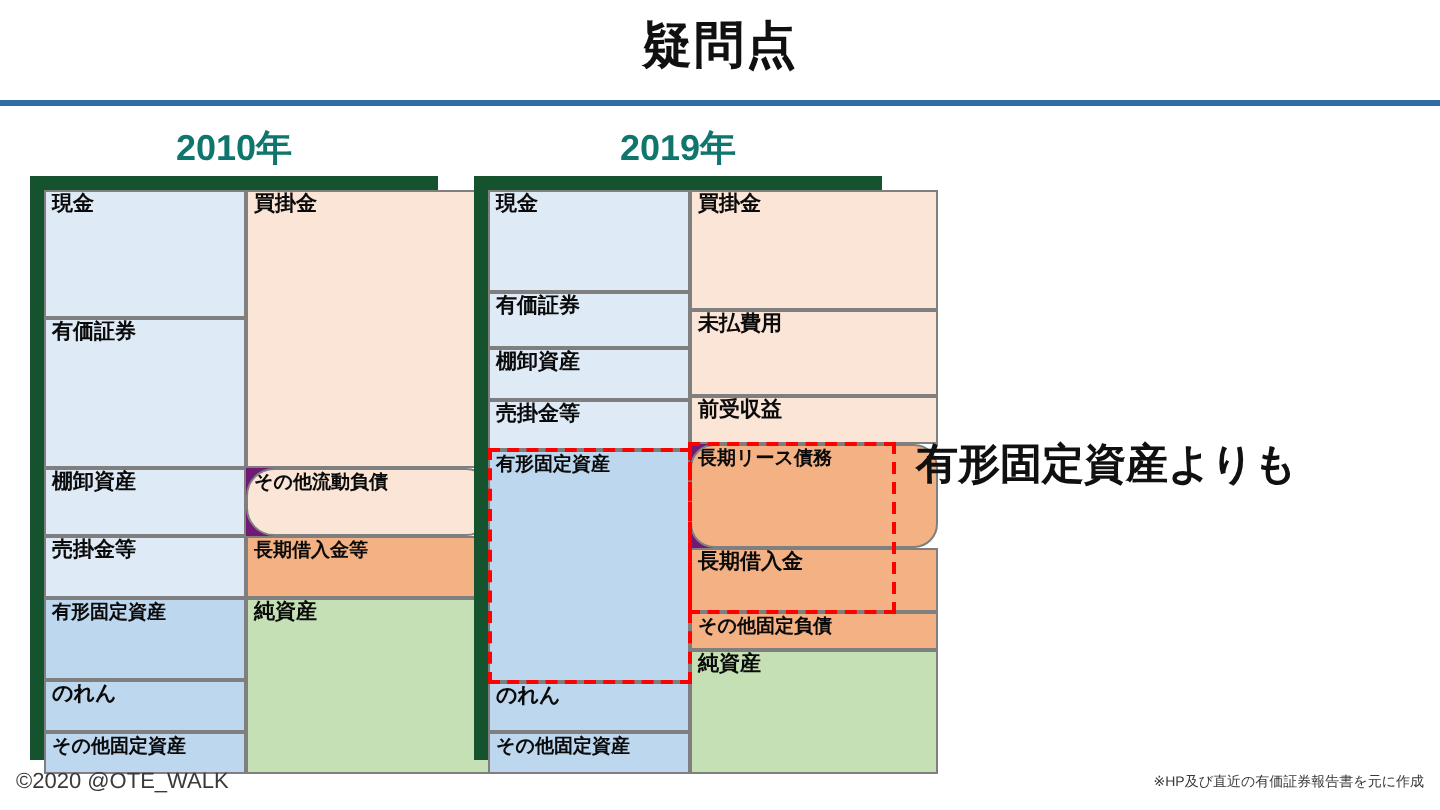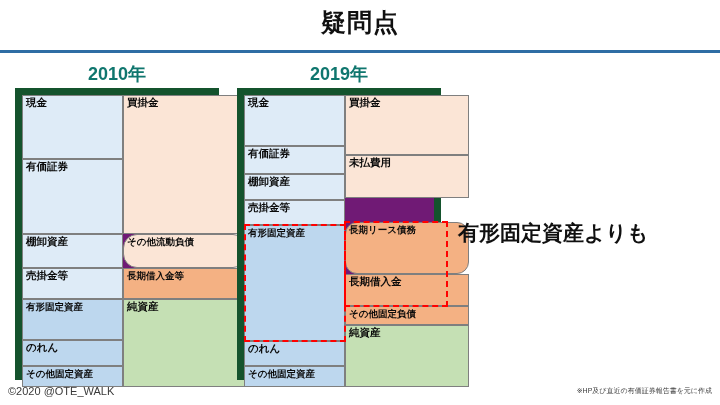--- a/index.html
+++ b/index.html
@@ -165,20 +165,21 @@
         <div class="cell" style="top: 51px; height: 28px; background: rgb(222, 235, 247);">有価証券</div>
         <div class="cell" style="top: 79px; height: 26px; background: rgb(222, 235, 247);">棚卸資産</div>
         <div class="cell" style="top: 105px; height: 25px; background: rgb(222, 235, 247);">売掛金等</div>
         <div class="cell small" style="top: 130px; height: 116px; background: rgb(189, 215, 238);">有形固定資産</div>
         <div class="cell" style="top: 246px; height: 25px; background: rgb(189, 215, 238);">のれん</div>
         <div class="cell small" style="top: 271px; height: 21px; background: rgb(189, 215, 238);">その他固定資産</div>
       </div>
     <div class="col col-right">
         <div class="cell" style="top: 0px; height: 60px; background: rgb(251, 229, 214);">買掛金</div>
         <div class="cell" style="top: 60px; height: 43px; background: rgb(251, 229, 214);">未払費用</div>
+        <div class="cell" style="top: 103px; height: 24px; background: rgb(251, 229, 214);">前受収益</div>
         <div class="cell small" style="top: 127px; height: 52px; background: rgb(244, 177, 131); border-radius: 12px;">長期リース債務</div>
         <div class="cell" style="top: 179px; height: 32px; background: rgb(244, 177, 131);">長期借入金</div>
         <div class="cell small" style="top: 211px; height: 19px; background: rgb(244, 177, 131);">その他固定負債</div>
         <div class="cell" style="top: 230px; height: 62px; background: rgb(197, 224, 180);">純資産</div>
       </div>
   <div class="hl" style="left: 0px; top: 129px; width: 102px; height: 118px; border-color: rgb(255, 0, 0);"></div>
       <div class="hl" style="left: 100px; top: 126px; width: 104px; height: 86px; border-color: rgb(255, 0, 0);"></div>
     </div>
 
   <div class="annotation">

